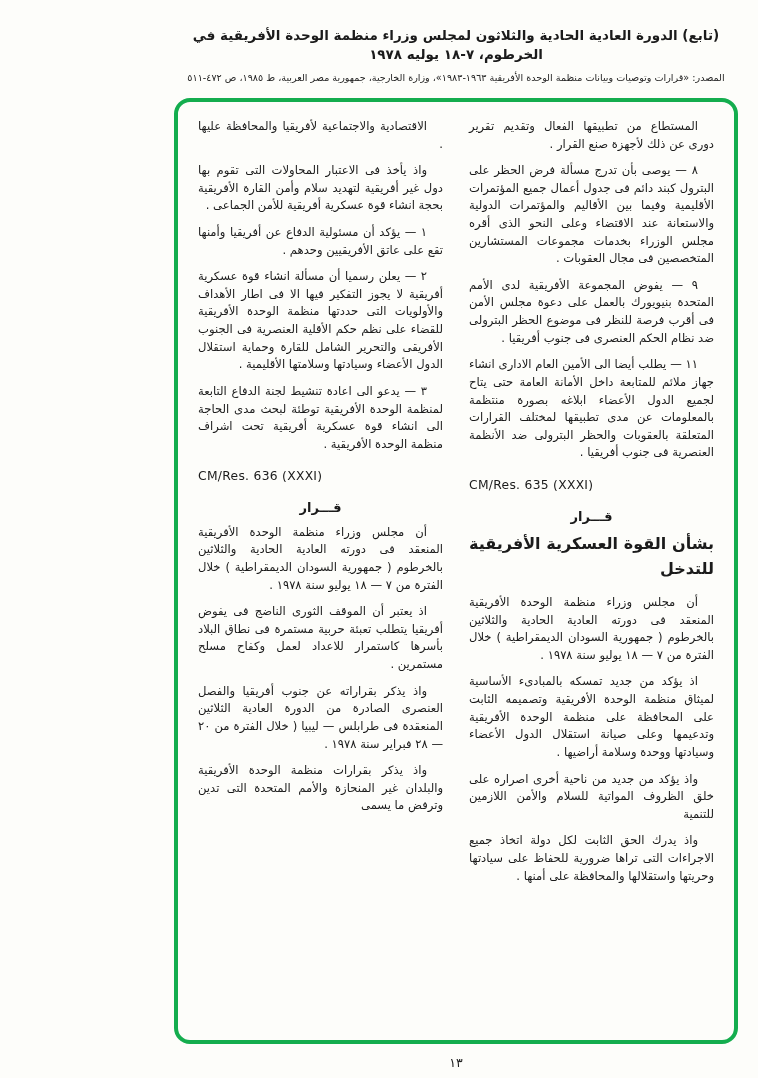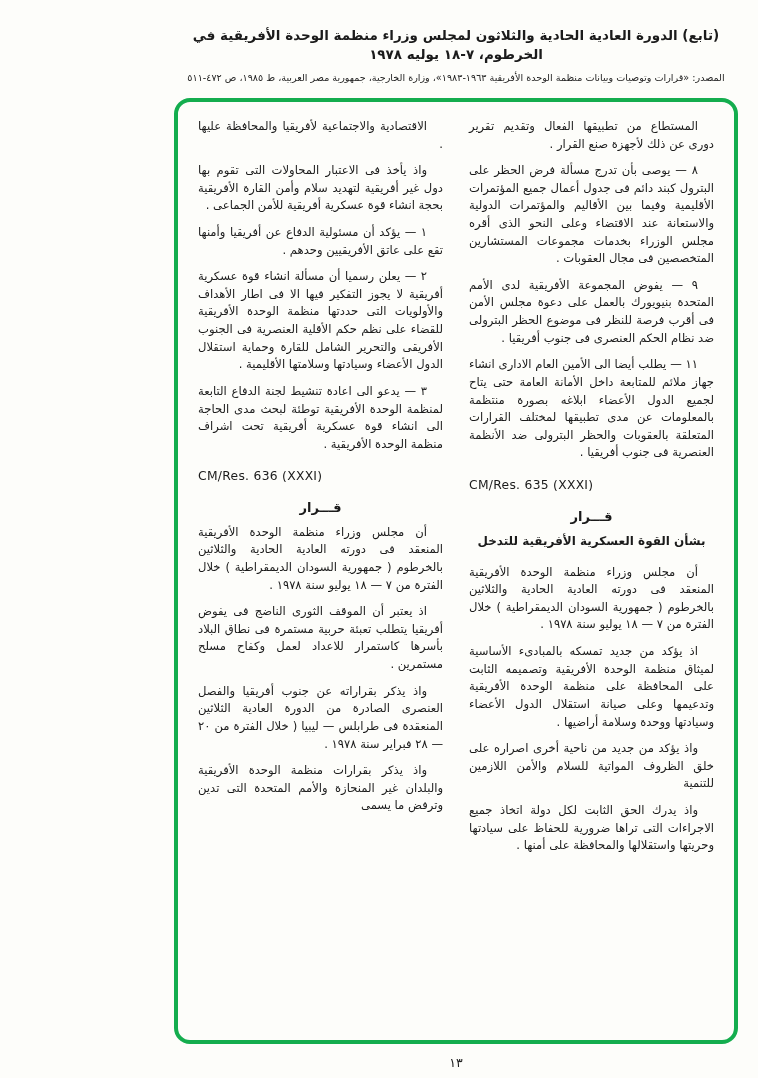--- a/index.html
+++ b/index.html
@@ -46,21 +46,21 @@
   .ref{
     direction:ltr;text-align:left;
     font-size:12.3px;letter-spacing:.3px;
     margin:14px 0 4px 0;
   }
   .heading{
     font-size:13px;font-weight:700;text-align:center;
     margin:12px 0 6px 0;text-indent:0;
   }
   .subheading{
-    font-size:12px;font-weight:700;text-align:center;
+    font-size:16px;font-weight:700;
     margin:4px 0 13px 0;text-indent:0;
   }
   .page-number{
     position:absolute;bottom:8px;left:0;width:100%;
     text-align:center;font-size:12.5px;
   }
 </style>
 </head>
 <body>
 

